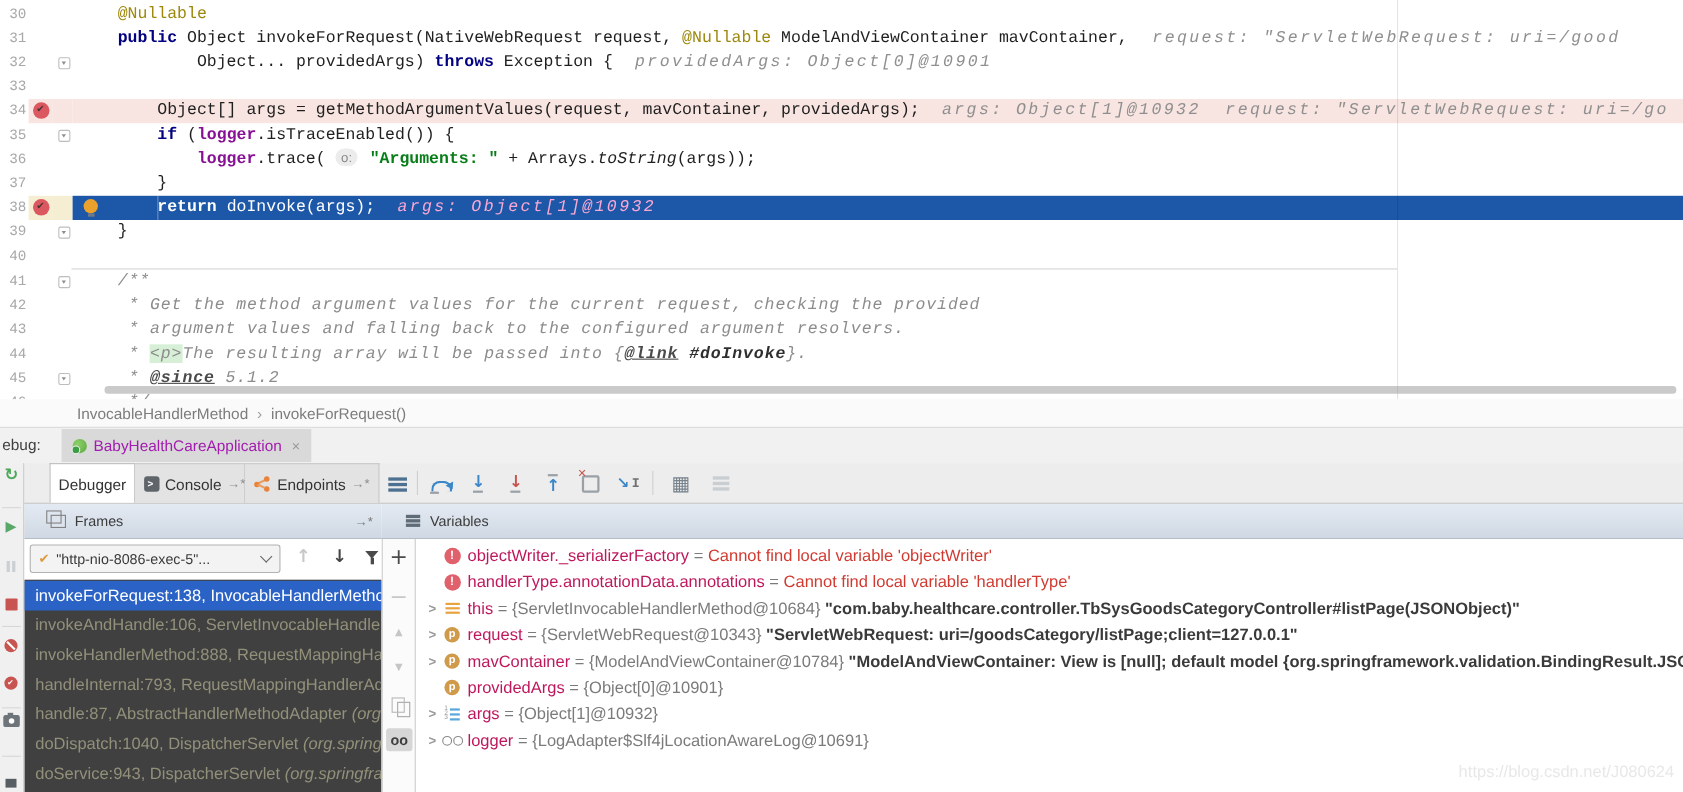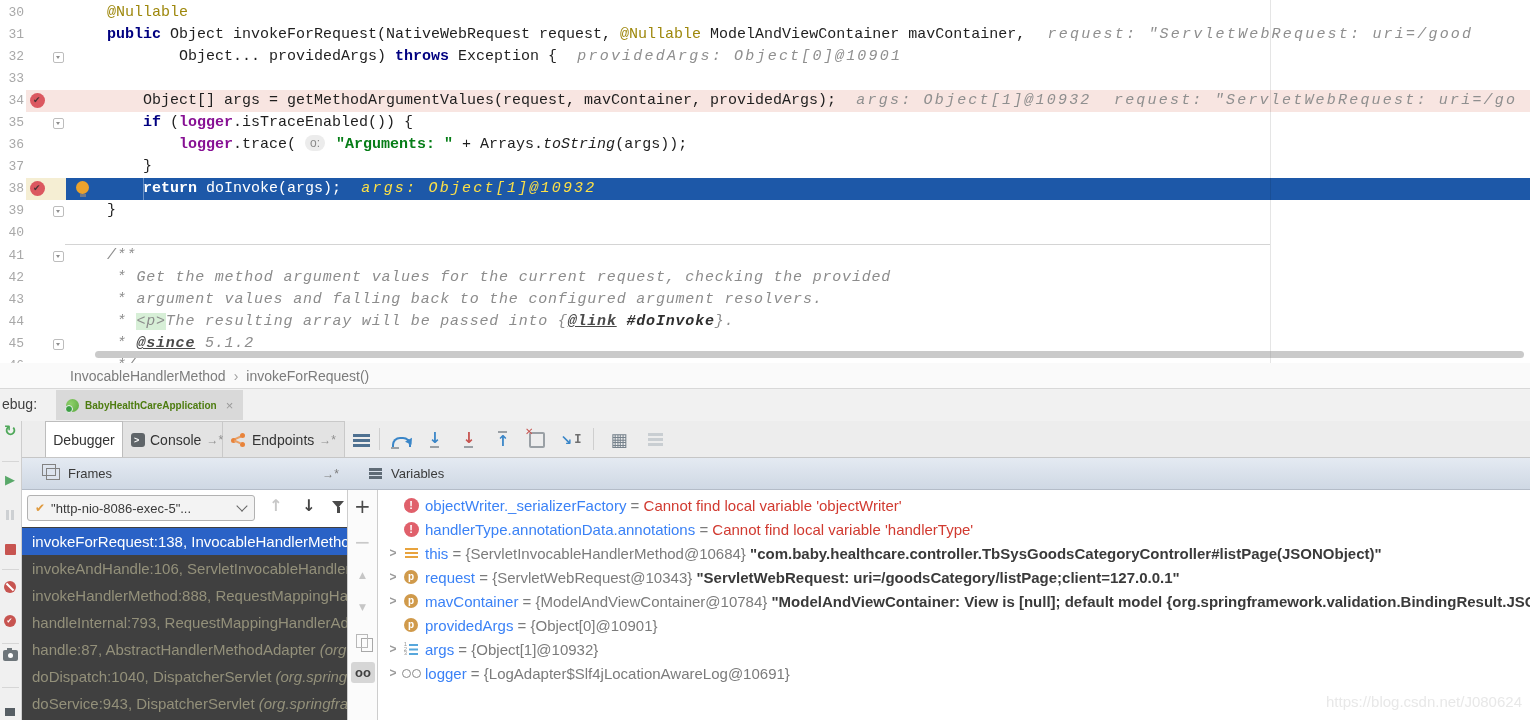--- a/index.html
+++ b/index.html
@@ -27,41 +27,41 @@
   .t-it{font-style:italic;color:#1f1f1f;}
   .t-cm{color:#8c8c8c;font-style:italic;letter-spacing:.8px;}
   .t-tag{color:#4a4a4a;font-weight:bold;text-decoration:underline;font-style:italic;letter-spacing:.8px;}
   .t-tagb{color:#2f2f2f;font-weight:bold;font-style:italic;letter-spacing:.8px;}
   .t-pg{background:#d7efd7;color:#8c8c8c;font-style:italic;letter-spacing:.8px;}
   .t-hint{color:#8f8f8f;font-style:italic;letter-spacing:2.2px;}
   .t-hinto{color:#c07e2d;font-style:italic;letter-spacing:2.2px;}
   .t-chip{display:inline-block;background:#ececec;border-radius:8px;padding:0 5px;margin-right:2px;
           font:12px/16px "Liberation Sans",sans-serif;color:#8a8a8a;font-style:normal;vertical-align:1px;}
   .exec .t-p,.exec .t-k,.exec .t-it{color:#fff;}
-  .exec .t-hinto{color:#fde047;}
+  .exec .t-hinto{color:#f9a8d4;}
   .bp{position:absolute;left:4px;top:3px;width:15px;height:15px;border-radius:50%;background:#db5860;}
   .bp::after{content:'✔';position:absolute;left:3px;top:-4px;font:bold 9px/22px "DejaVu Sans",sans-serif;color:rgba(45,45,45,.85);}
   .fold{position:absolute;left:5px;top:6px;width:9px;height:9px;border:1px solid #bdbdbd;background:#fff;border-radius:2px;}
   .fold::after{content:'';position:absolute;left:1.5px;top:2.5px;border:2.5px solid transparent;border-top:3.5px solid #8f8f8f;}
   .bulb{position:absolute;left:10px;top:3px;width:13px;height:13px;border-radius:50%;background:#eba22d;z-index:2;}
   .bulb::after{content:'';position:absolute;left:3.5px;top:13px;width:6px;height:3px;background:#70798a;}
   .method-sep{height:1px;background:#d4d4d4;margin-left:65px;width:1205px;}
   .margin-guide{position:absolute;left:1270px;top:0;width:1px;height:363px;background:rgba(0,0,0,.10);z-index:5;}
   .hscroll{position:absolute;left:95px;right:6px;top:351px;height:7px;border-radius:4px;background:rgba(150,150,150,.5);z-index:6;}
 
   
   .breadcrumb{position:absolute;top:363px;left:0;right:0;height:26px;background:#fafafa;border-bottom:1px solid #d8d8d8;
               display:flex;align-items:center;padding-left:70px;font-size:14px;color:#7c7c7c;box-sizing:border-box;}
   .breadcrumb .sep{margin:0 8px;color:#a0a0a0;}
 
   
   .dbg-header{position:absolute;top:389px;left:0;right:0;height:32px;background:#f1f1f1;}
   .dbg-label{position:absolute;left:2px;top:7px;font-size:14px;color:#3f3f3f;}
   .session-tab{position:absolute;left:56px;top:1px;height:30px;background:#d9d9d9;display:flex;align-items:center;padding:0 10px;}
-  .session-tab .name{font-size:10px;color:#4d7c0f;font-weight:bold;}
+  .session-tab .name{font-size:14px;color:#a21caf;}
   .session-tab .close{margin-left:9px;color:#9a9a9a;font-size:13px;}
   .spring-ico{width:13px;height:13px;border-radius:50%;background:radial-gradient(circle at 35% 35%,#8ed06a,#5aa83e);
               margin-right:6px;position:relative;}
   .spring-ico::after{content:'';position:absolute;left:-1px;bottom:-1px;width:6px;height:6px;border-radius:50%;
               background:#3c9e44;border:1px solid #f1f1f1;}
 
   
   .dbg-tabs{position:absolute;top:421px;left:0;right:0;height:37px;background:#ededed;border-bottom:1px solid #c6c6c6;box-sizing:border-box;z-index:3;margin-left:21px;}
   .tab{position:absolute;top:0;height:36px;display:flex;align-items:center;box-sizing:border-box;font-size:14px;color:#333;}
   .tab-debugger{left:24px;width:78px;background:#fff;border:1px solid #bdbdbd;border-bottom:none;justify-content:center;}
@@ -151,21 +151,21 @@
   .ws-copy::before{content:'';position:absolute;left:-6px;top:-5px;width:10px;height:12px;border:1.5px solid #b8b8b8;z-index:-1;}
   .ws-glasses{position:absolute;top:172px;left:3px;width:24px;height:21px;background:#d6d6d6;border-radius:3px;
               font:bold 13px/21px "Liberation Sans",sans-serif;color:#3f3f3f;text-align:center;}
 
   
   .vars-panel{position:absolute;left:379px;top:490px;right:0;bottom:0;background:#fff;overflow:hidden;padding-top:3px;}
   .var-row{height:24px;display:flex;align-items:center;font-size:15px;white-space:nowrap;overflow:hidden;}
   .var-chev{width:16px;margin-left:6px;color:#9a9a9a;font-weight:bold;font-size:12px;text-align:center;flex:none;}
   .var-ico{width:20px;flex:none;display:flex;justify-content:center;align-items:center;}
   .var-text{margin-left:4px;overflow:hidden;}
-  .vname{color:#3b82f6;}
+  .vname{color:#be185d;}
   .vpunct{color:#7b7b7b;}
   .vval{color:#3a3a3a;font-weight:600;}
   .verr{color:#d13a30;}
   .ico-err{width:15px;height:15px;border-radius:50%;background:#e0606b;color:#fff;font:bold 11px/15px "Liberation Sans",sans-serif;text-align:center;}
   .ico-this{width:13px;height:2.5px;background:#e8a33d;box-shadow:0 4px #e8a33d,0 8px #e8a33d;position:relative;top:-4px;}
   .ico-p{width:14px;height:14px;border-radius:50%;background:#d09a4b;color:#fff;font:bold 10px/14px "Liberation Sans",sans-serif;text-align:center;}
   .ico-arr{display:flex;gap:2px;align-items:center;}
   .arr-nums{font-size:6px;line-height:4.8px;color:#9a9a9a;white-space:pre;}
   .arr-bars{width:9px;height:2.5px;background:#57a7dc;box-shadow:0 4.5px #57a7dc,0 9px #57a7dc;position:relative;top:-4px;}
   .ico-oo{display:flex;gap:1px;}

